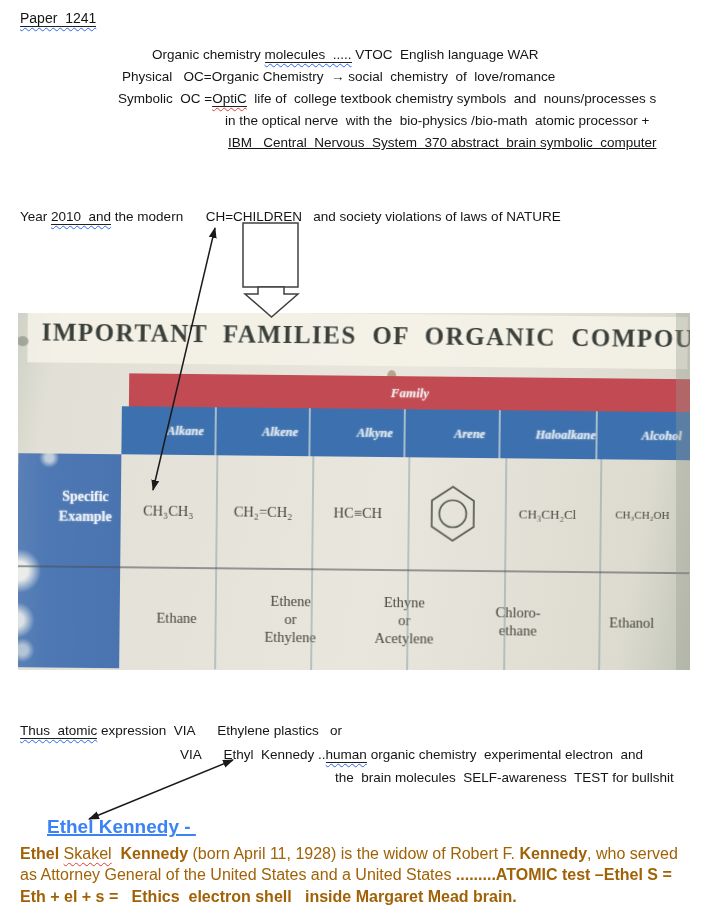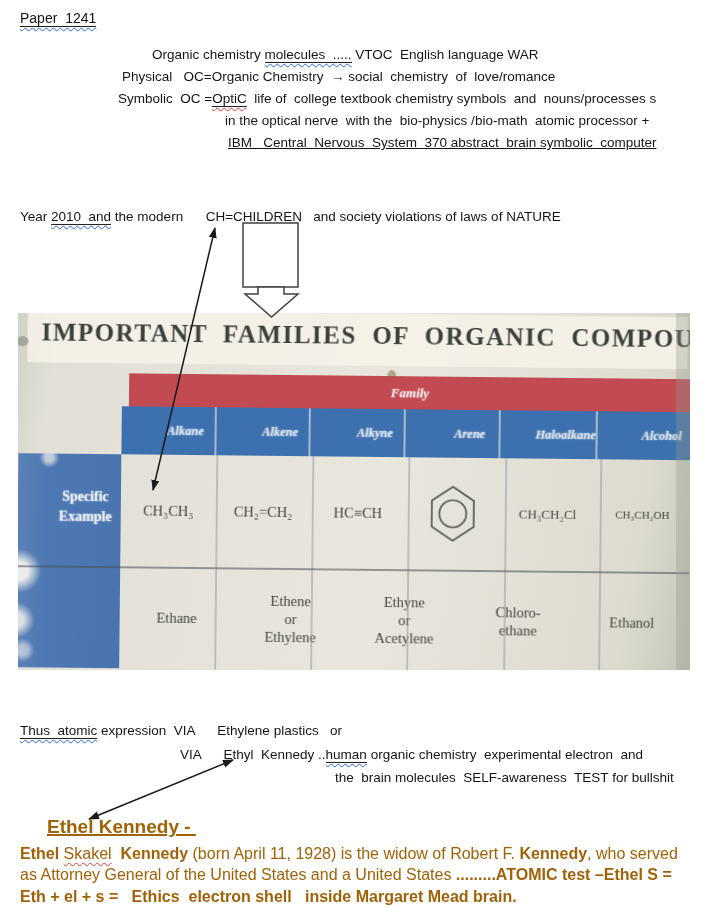--- a/index.html
+++ b/index.html
@@ -54,21 +54,21 @@
   .vdiv{position:absolute;top:143px;height:214px;width:1.5px;background:rgba(125,145,165,0.45);}
   .hdiv{position:absolute;left:0;top:255px;width:672px;height:1.5px;background:rgba(75,80,85,0.55);}
   .right-band{position:absolute;right:0;top:0;width:14px;height:357px;background:rgba(150,155,140,0.35);}
   .smudge{position:absolute;left:-3px;top:26px;width:12px;height:10px;background:#8d9188;border-radius:50%;opacity:0.7;}
   .spot{position:absolute;left:368px;top:56px;width:9px;height:12px;background:#8a6d4e;border-radius:50%;opacity:0.55;}
 
   
   .overlay{position:absolute;left:0;top:0;width:708px;height:907px;pointer-events:none;z-index:6;}
 
   
-  .ethel-heading{position:absolute;left:47px;top:816px;font-size:19px;font-weight:bold;color:#a16207;
+  .ethel-heading{position:absolute;left:47px;top:816px;font-size:19px;font-weight:bold;color:#3b82f6;
          text-decoration:underline;text-decoration-thickness:2px;white-space:pre;}
   .ethel-para{position:absolute;left:20px;top:843px;width:660px;font-size:16px;line-height:21.3px;
          color:#a16207;white-space:pre-wrap;}
   .b{font-weight:bold;}
 </style>
 </head>
 <body>
 
 <div class="page">
 

